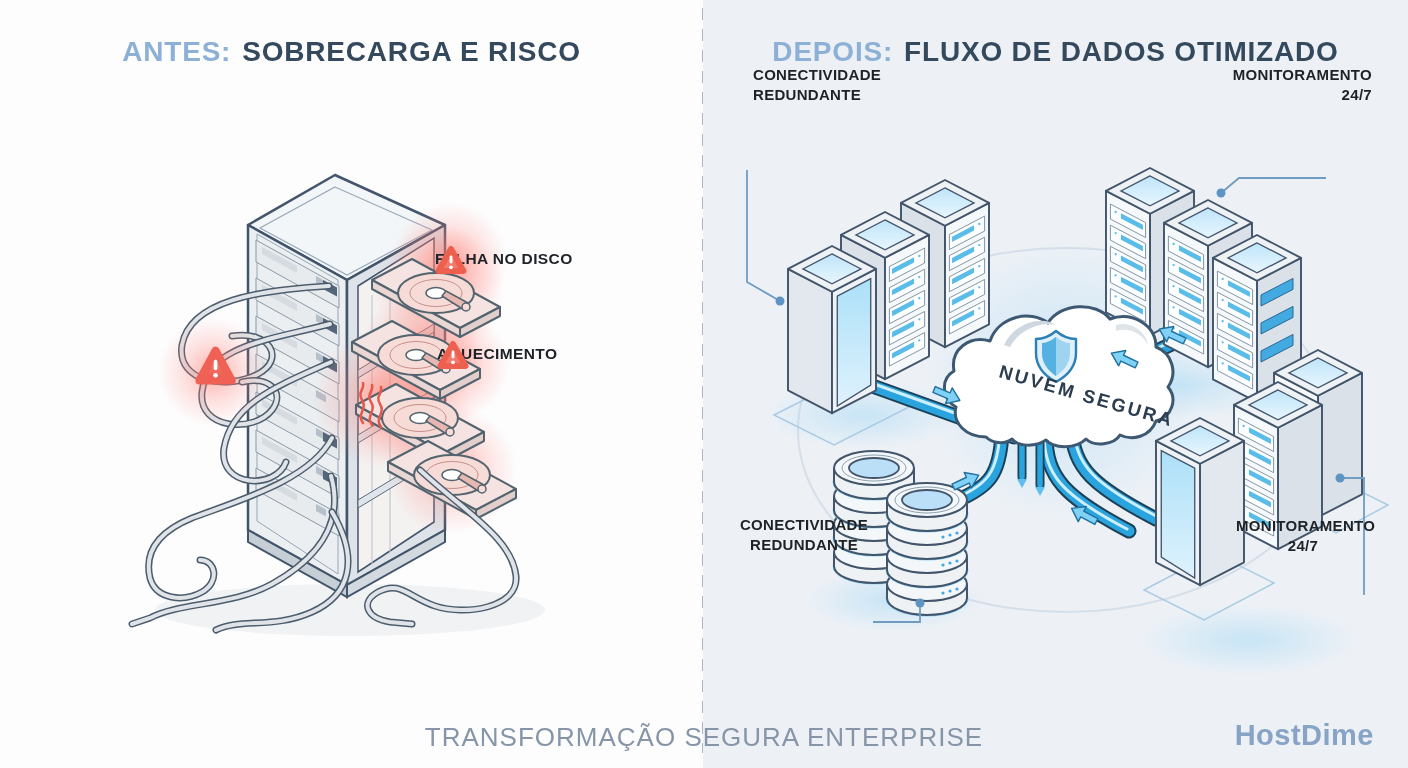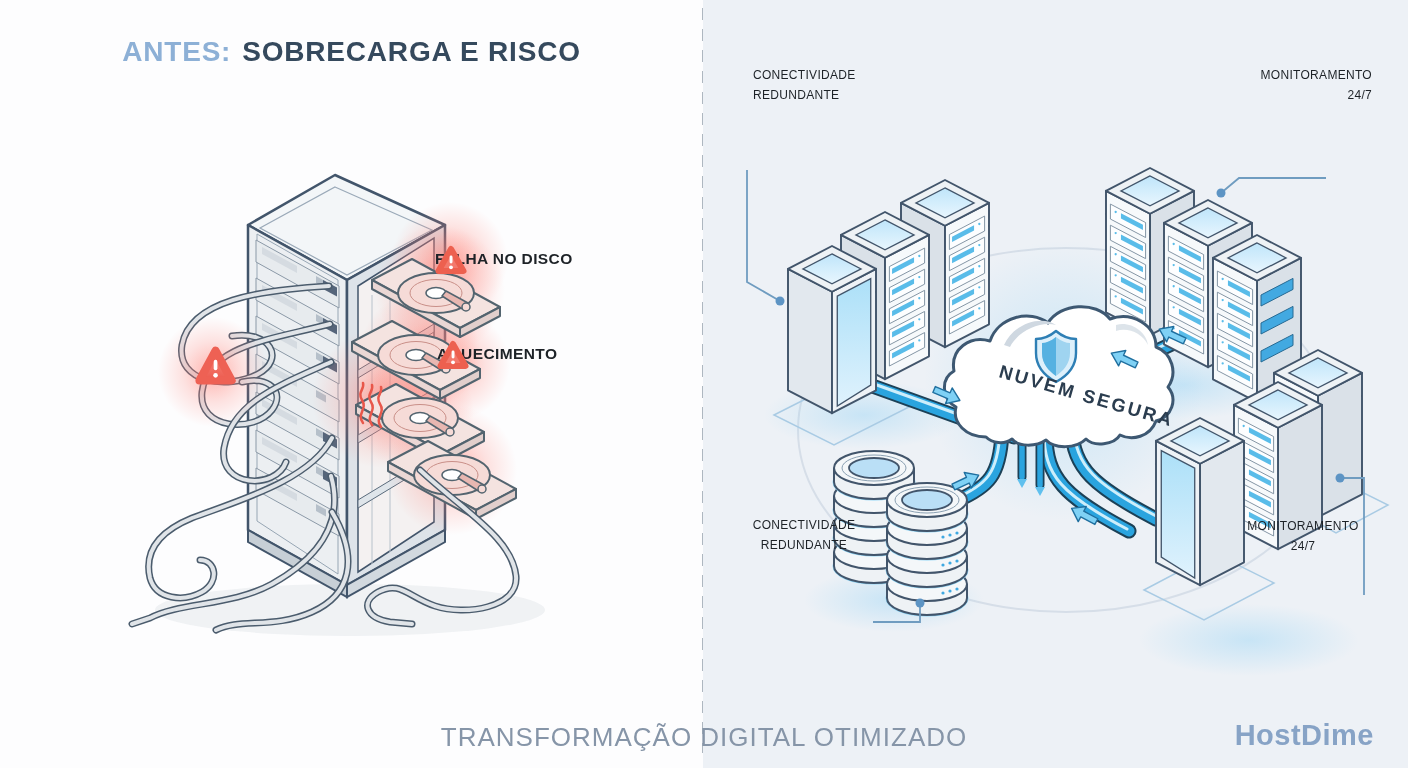--- a/index.html
+++ b/index.html
@@ -9,21 +9,21 @@
   .panel-left{left:0;width:703px;background:#fdfdfe;}
   .panel-right{left:703px;width:705px;background:#edf1f6;}
   .divider{position:absolute;left:702px;top:8px;height:745px;width:2px;
     background:repeating-linear-gradient(to bottom,#aeb7c0 0 12px,transparent 12px 21px);}
   .title{position:absolute;top:36px;left:0;width:100%;text-align:center;
     font-size:28px;font-weight:700;letter-spacing:0.8px;white-space:nowrap;}
   .title .accent{color:#8db0d6;margin-right:11px;}
   .title .main{color:#35495d;}
   .warn-label{position:absolute;display:flex;align-items:center;gap:12px;}
   .warn-label span{font-size:15.5px;font-weight:600;color:#1d2227;letter-spacing:0.4px;white-space:nowrap;}
-  .side-label{position:absolute;font-size:12px;font-weight:400;color:#1d2227;
+  .side-label{position:absolute;font-size:15px;font-weight:700;color:#1d2227;
     letter-spacing:0.3px;line-height:20px;white-space:nowrap;}
   .align-left{text-align:left;}
   .align-right{text-align:right;}
   .align-center{text-align:center;}
   .tagline{position:absolute;left:0;width:1408px;top:722px;text-align:center;
     font-size:26px;font-weight:400;letter-spacing:1px;color:#8695a8;}
   .brand{position:absolute;right:34px;top:719px;font-size:29px;font-weight:700;
     letter-spacing:0.5px;color:#87a3c6;margin-left:16px;}
   svg{position:absolute;}
   .cabO{stroke:#4b5c6d;stroke-width:7;fill:none;stroke-linecap:round;}
@@ -187,20 +187,23 @@
           <rect x="14.6" y="10.5" width="2.9" height="8" rx="1.45" fill="#fff"></rect>
           <circle cx="16" cy="22.3" r="1.9" fill="#fff"></circle>
         </svg>
       <span>AQUECIMENTO</span>
     </div>
   </div>
 
   <div class="divider"></div>
 
   <div class="panel panel-right">
+    <div class="title">
+      <span class="accent">DEPOIS:</span><span class="main">FLUXO DE DADOS OTIMIZADO</span>
+    </div>
 
     <svg id="illus-right" style="left:1px;top:85px;" width="700" height="610" viewBox="0 0 700 610">
       <defs>
         <linearGradient id="gg" x1="0" y1="0" x2="0" y2="1">
             <stop offset="0%" stop-color="#bfe5fa"></stop>
             <stop offset="100%" stop-color="#e8f6fe"></stop>
           </linearGradient>
         <linearGradient id="gl2" x1="0" y1="0" x2="0" y2="1">
             <stop offset="0%" stop-color="#ace0f8"></stop>
             <stop offset="100%" stop-color="#dff2fd"></stop>
@@ -376,15 +379,15 @@
     <div class="side-label align-center" style="left:35px;top:515px;width:132px">
       <div>CONECTIVIDADE</div>
       <div>REDUNDANTE</div>
     </div>
     <div class="side-label align-center" style="left:533px;top:516px;width:134px">
       <div>MONITORAMENTO</div>
       <div>24/7</div>
     </div>
   </div>
 
-  <div class="tagline">TRANSFORMAÇÃO DIGITAL OTIMIZADO</div>
+  <div class="tagline">TRANSFORMAÇÃO SEGURA ENTERPRISE</div>
   <div class="brand">HostDime</div>
 </div>
 
 </body></html>

